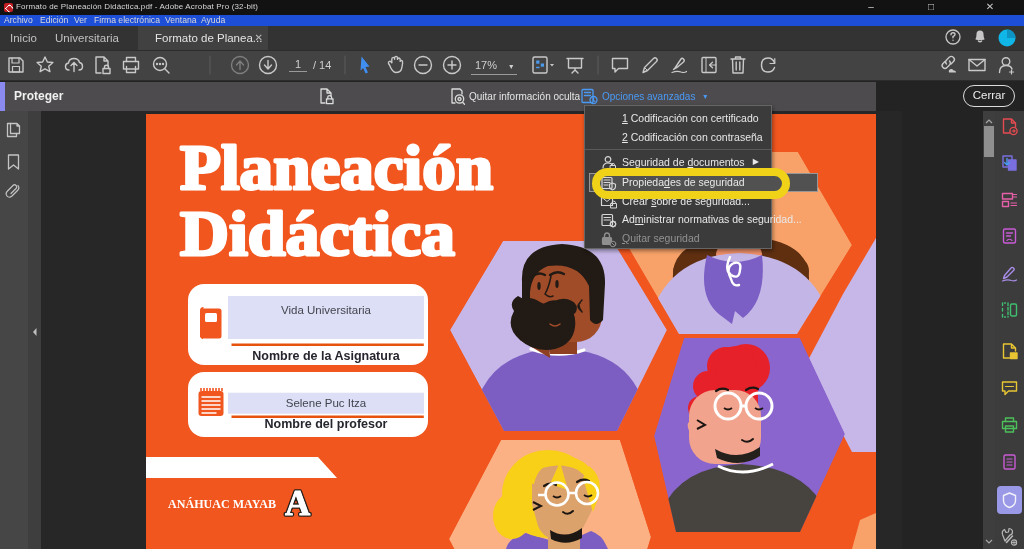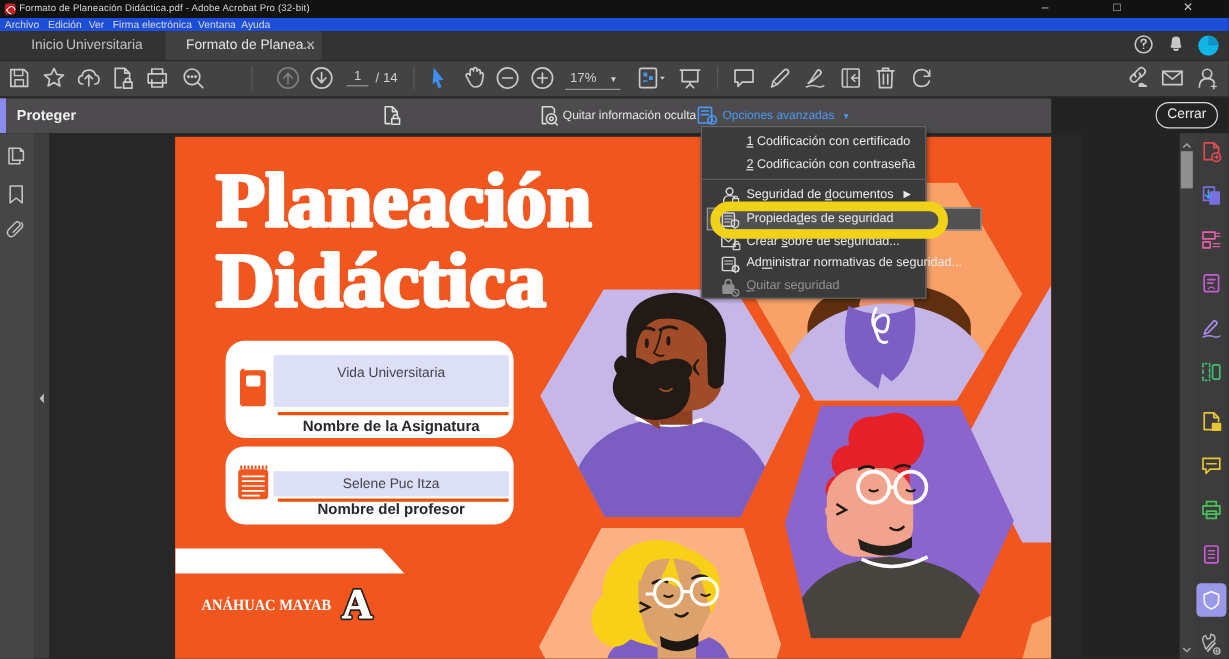--- a/index.html
+++ b/index.html
@@ -75,21 +75,21 @@
   <div id="menubar">
     <span style="left:4px;">Archivo</span>
     <span style="left:40px;">Edición</span>
     <span style="left:74px;">Ver</span>
     <span style="left:94px;">Firma electrónica</span>
     <span style="left:165px;">Ventana</span>
     <span style="left:201px;">Ayuda</span>
   </div>
 
   <div id="tabbar">
-    <div class="tabtxt" style="left:10px;margin-left:16px;">Inicio</div>
+    <div class="tabtxt" style="left:10px;">Inicio</div>
     <div class="tabtxt" style="left:55px;">Universitaria</div>
     <div id="activetab">
       <div class="t">Formato de Planea...</div>
       <div class="x">✕</div>
     </div>
     <svg width="90" height="24" viewBox="0 0 90 24" style="position:absolute;left:938px;top:0;" fill="none" stroke="#c6c6c6" stroke-width="1.3" stroke-linecap="round">
       <circle cx="15" cy="11" r="7"></circle>
       <path d="M13,8.7 Q13,6.8 15,6.8 Q17,6.8 17,8.5 Q17,9.8 15,10.5 L15,11.8" stroke-width="1.4"></path>
       <circle cx="15" cy="14.2" r="0.7" fill="#c6c6c6" stroke="none"></circle>
       <path d="M42,14 Q37,14 37.5,13 Q38.5,11.5 38.5,8 Q38.5,4.5 42,4.5 Q45.5,4.5 45.5,8 Q45.5,11.5 46.5,13 Q47,14 42,14 Z" fill="#c6c6c6" stroke="none"></path>

